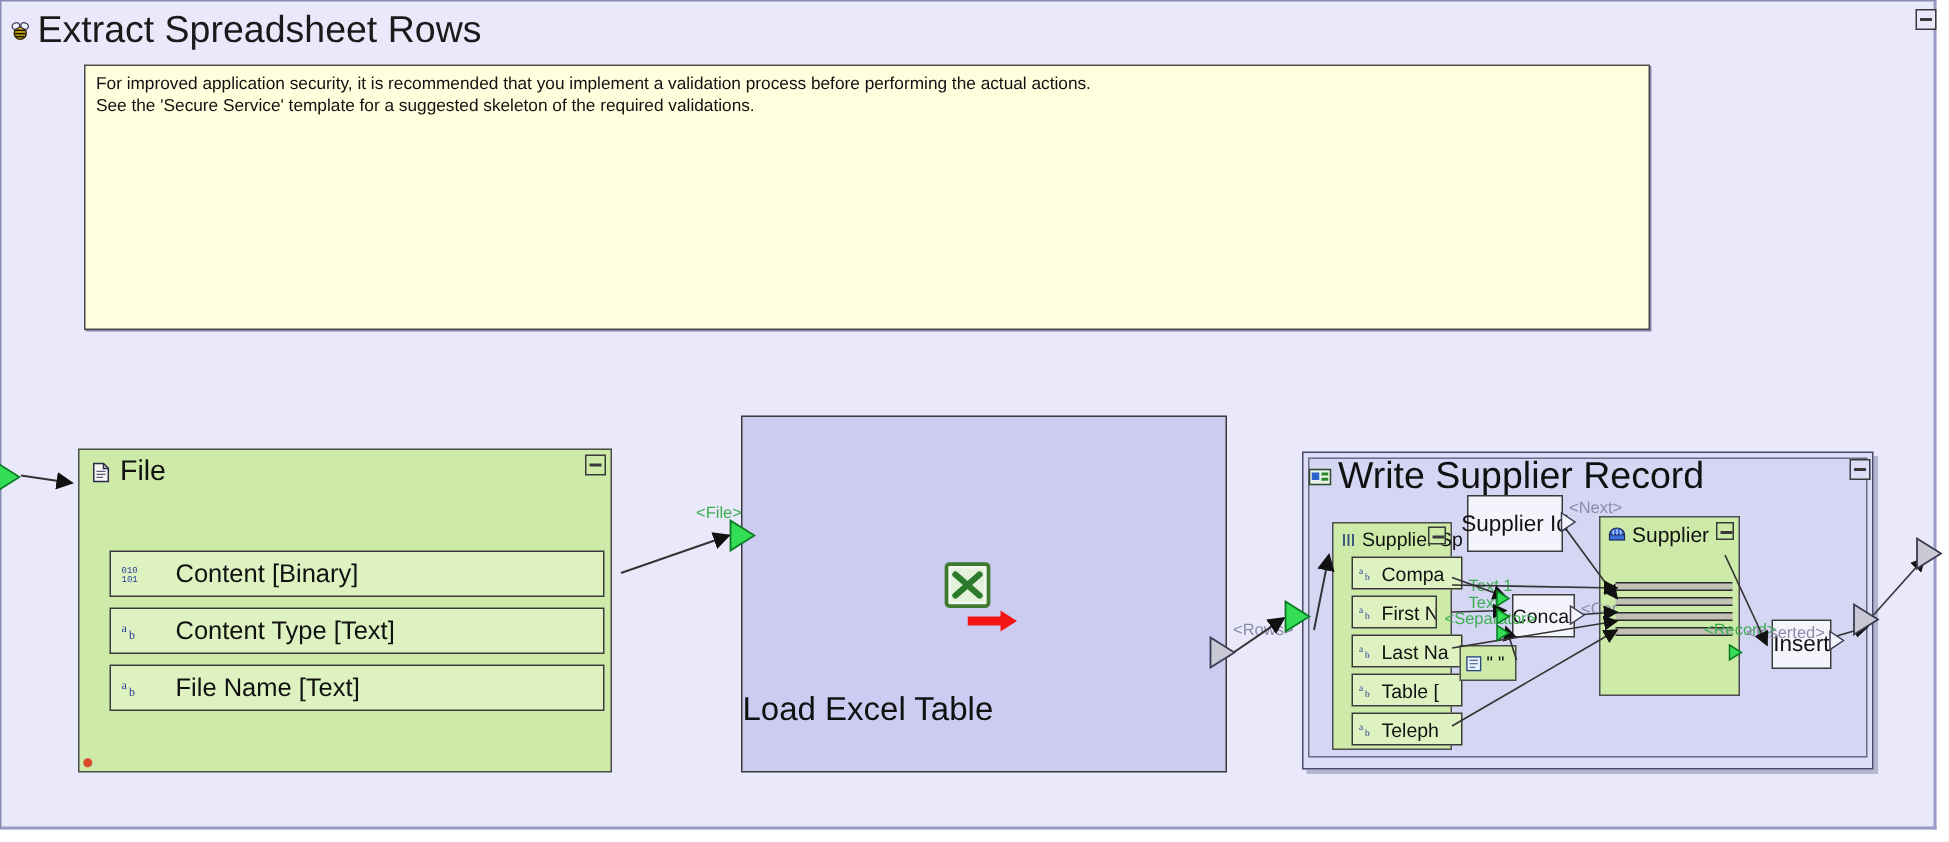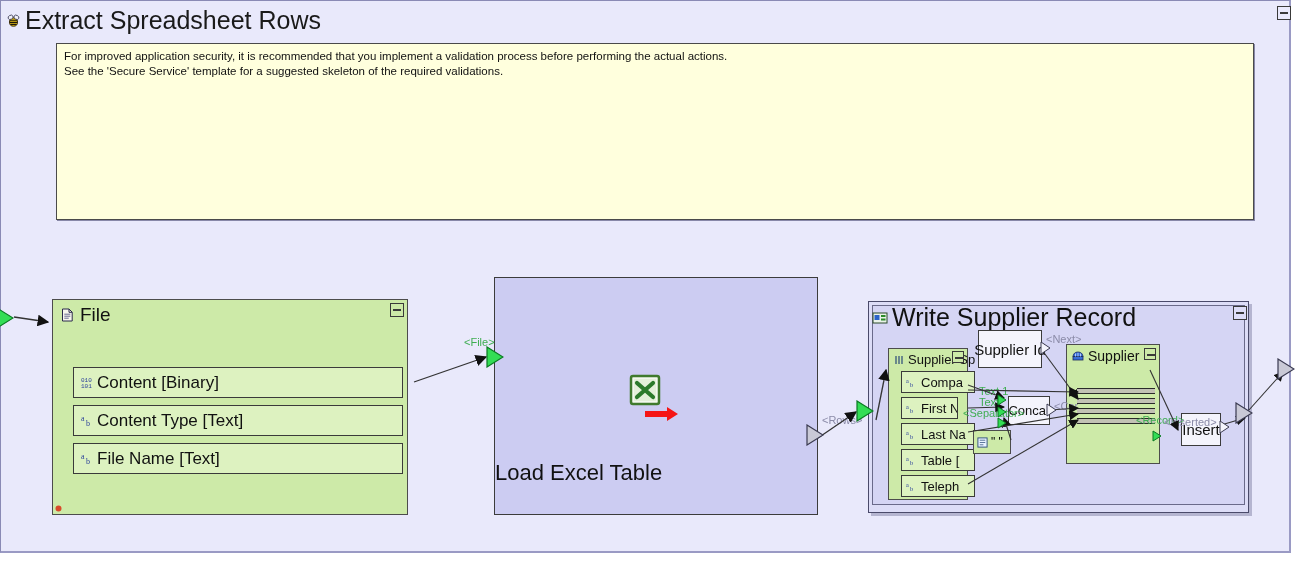--- a/index.html
+++ b/index.html
@@ -31,21 +31,21 @@
     position:absolute;width:14px;height:14px;
     background:#e9e9fb;border:1px solid #3a3a3a;
     box-sizing:border-box;
   }
   .collapse-btn::after{
     content:"";position:absolute;left:2px;top:5px;width:8px;height:2px;background:#3a3a3a;
   }
 
   
   .note-box{
-    position:absolute;left:56px;top:43px;width:1198px;height:177px;
+    position:absolute;left:56px;top:43px;width:1044px;height:177px;
     background:#ffffdd;
     border:1px solid #4a4a4a;
     box-shadow:1px 1px 0 #8888a8;
     box-sizing:border-box;
     padding:5px 7px;
   }
   .note-line{font-size:11.5px;color:#111;line-height:15px;white-space:nowrap;}
 
   
   .ent{
@@ -55,21 +55,21 @@
   }
   .ent-title{
     position:absolute;left:8px;top:4px;
     font-size:19px;color:#111;display:flex;align-items:center;gap:6px;white-space:nowrap;
   }
   .ent-title.small{font-size:13px;left:5px;top:3px;gap:4px;}
   .field{
     position:absolute;background:#ddf2c0;
     border:1px solid #3a3a3a;
     box-sizing:border-box;
-    display:flex;align-items:center;gap:2px;
+    display:flex;align-items:center;gap:22px;
     padding-left:7px;overflow:hidden;white-space:nowrap;
     font-size:17px;color:#111;
   }
   .field.small{font-size:13px;gap:4px;padding-left:4px;}
   .field-thin{
     position:absolute;background:#c2c2b4;
     border-top:1px solid #2a2a2a;border-bottom:1px solid #2a2a2a;
     box-sizing:border-box;
   }
 

